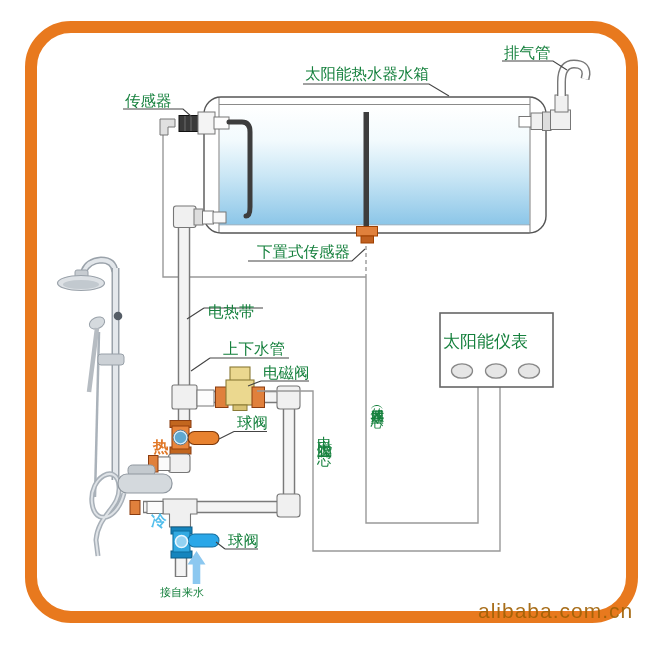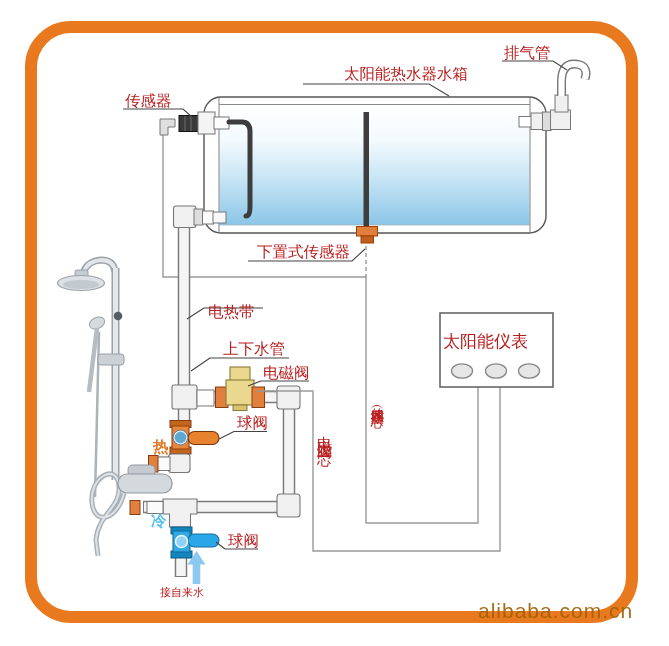--- a/index.html
+++ b/index.html
@@ -5,21 +5,21 @@
   html,body{margin:0;padding:0;background:#fff;}
   #stage{
     position:relative;width:669px;height:646px;background:#fff;overflow:hidden;
     font-family:"Liberation Sans",sans-serif;color:#333;
   }
   #orange-border{
     position:absolute;left:25px;top:21px;width:613px;height:602px;
     box-sizing:border-box;border:12px solid #E8791E;border-radius:46px;
   }
   #art{position:absolute;left:0;top:0;}
-  .lbl{position:absolute;font-size:15.5px;color:#b91c1c;white-space:nowrap;line-height:1.1;}
+  .lbl{position:absolute;font-size:15.5px;color:#15803d;white-space:nowrap;line-height:1.1;}
   .lbl-sm{font-size:11px;}
   .vert{
     writing-mode:vertical-rl;text-orientation:upright;
     letter-spacing:4px;font-size:15px;
   }
   #sensor-wire-label{letter-spacing:1px;font-size:13.5px;}
   #hot-label{color:#E07828;font-weight:bold;}
   #cold-label{color:#52BEEC;font-weight:bold;}
   #meter-title{font-size:17px;width:91px;text-align:center;}
   #watermark{
@@ -184,21 +184,21 @@
       <path d="M 248,261 H 352 L 365,249"></path>
       <path d="M 204,308 H 263 M 204,308 L 187,319"></path>
       <path d="M 210,358 H 289 M 210,358 L 191,371"></path>
       <path d="M 261,381 H 309 M 261,381 L 248,386"></path>
       <path d="M 234,431.5 H 267 M 234,431.5 L 219,439"></path>
       <path d="M 225,549 H 258 M 225,549 L 216,542"></path>
     </g>
   </svg>
 
   <div class="lbl" style="left:504px;top:44px;" id="exhaust-label">排气管</div>
-  <div class="lbl" style="left:305px;top:65px;margin-left:39px;" id="tank-label">太阳能热水器水箱</div>
+  <div class="lbl" style="left:305px;top:65px;" id="tank-label">太阳能热水器水箱</div>
   <div class="lbl" style="left:125px;top:92px;" id="sensor-label">传感器</div>
   <div class="lbl" style="left:257px;top:243px;" id="bottom-sensor-label">下置式传感器</div>
   <div class="lbl" style="left:208px;top:290px;margin-top:13px;">电热带</div>
   <div class="lbl" style="left:223px;top:340px;">上下水管</div>
   <div class="lbl" style="left:263px;top:364px;">电磁阀</div>
   <div class="lbl" style="left:237px;top:414px;">球阀</div>
   <div class="lbl" style="left:153px;top:438px;" id="hot-label">热</div>
   <div class="lbl" style="left:151px;top:512px;" id="cold-label">冷</div>
   <div class="lbl" style="left:228px;top:532px;">球阀</div>
   <div class="lbl lbl-sm" style="left:160px;top:586px;">接自来水</div>

